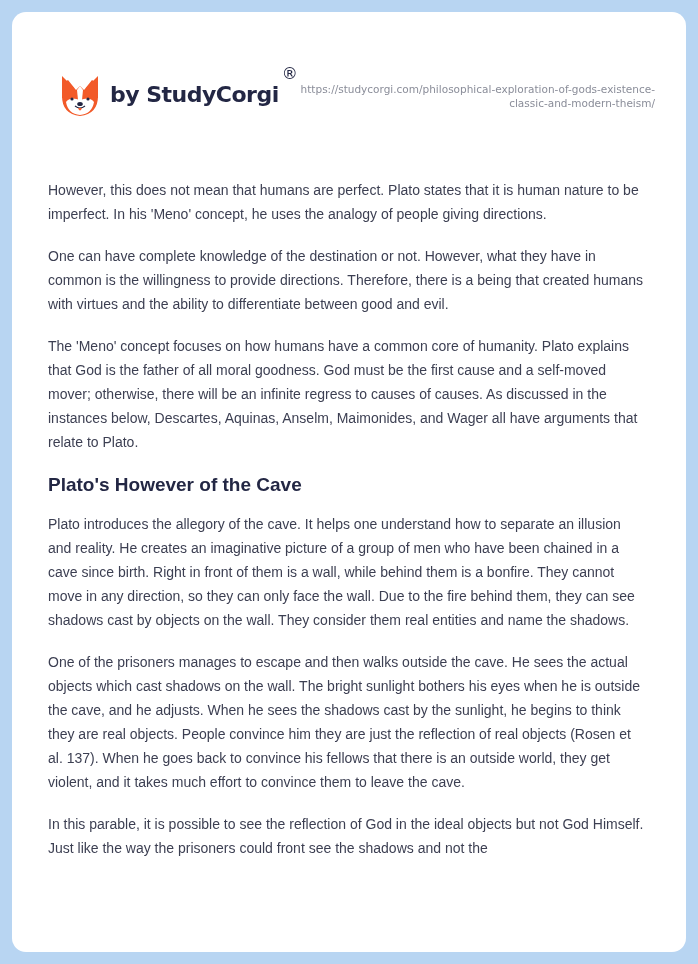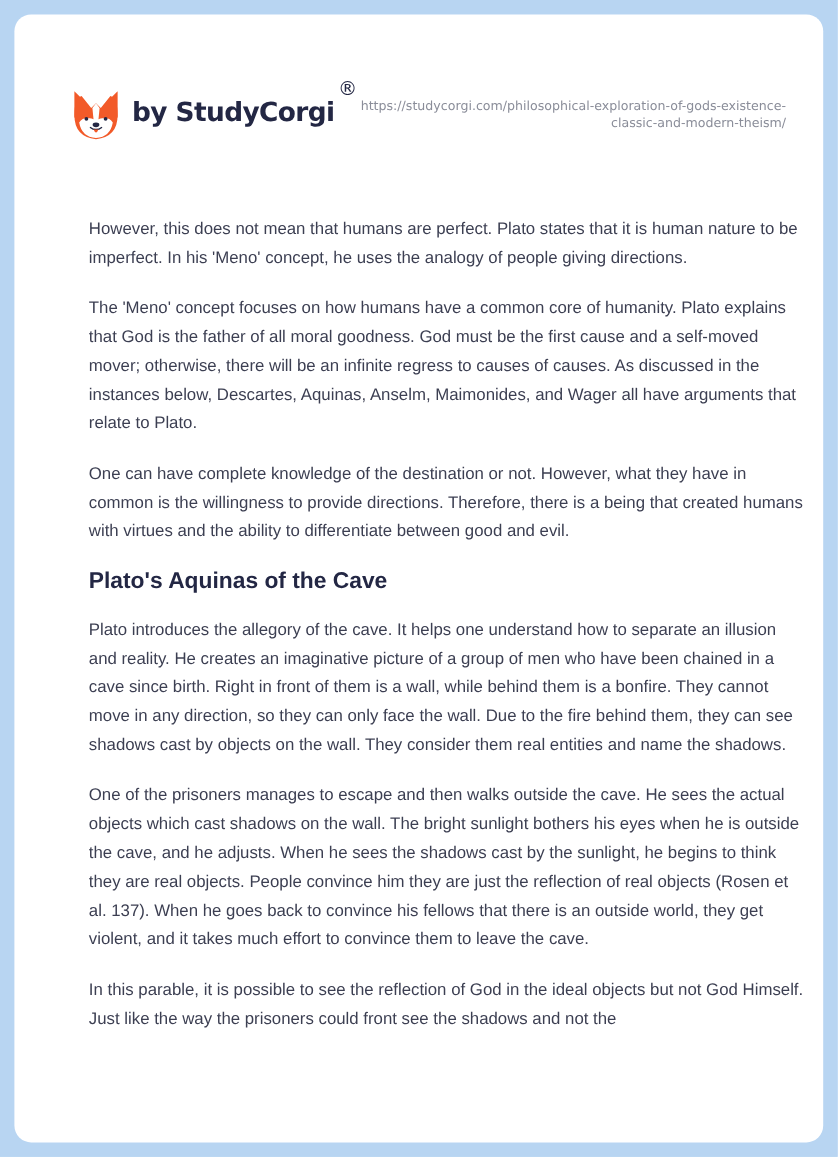--- a/index.html
+++ b/index.html
@@ -66,21 +66,21 @@
     }
     .meta-url {
       margin-top: 16px;
       font-family: "DejaVu Sans", sans-serif;
       font-size: 10.5px;
       line-height: 14px;
       color: #8a8d99;
     }
     .content {
       position: absolute;
-      left: 62px;
+      left: 36px;
       top: 166px;
       width: 600px;
     }
     .content p {
       font-family: "Liberation Sans", sans-serif;
       font-size: 14px;
       line-height: 24px;
       color: #3c3f52;
       margin-bottom: 18px;
     }
@@ -122,20 +122,20 @@
       <span class="brand">by StudyCorgi</span>
       <span class="reg">®</span>
     </div>
     <div class="meta">
       <div class="meta-url">https://studycorgi.com/philosophical-exploration-of-gods-existence-classic-and-modern-theism/</div>
     </div>
   </div>
 
   <div class="content">
     <p>However, this does not mean that humans are perfect. Plato states that it is human nature to be imperfect. In his 'Meno' concept, he uses the analogy of people giving directions.</p>
+    <p>One can have complete knowledge of the destination or not. However, what they have in common is the willingness to provide directions. Therefore, there is a being that created humans with virtues and the ability to differentiate between good and evil.</p>
     <p>The 'Meno' concept focuses on how humans have a common core of humanity. Plato explains that God is the father of all moral goodness. God must be the first cause and a self-moved mover; otherwise, there will be an infinite regress to causes of causes. As discussed in the instances below, Descartes, Aquinas, Anselm, Maimonides, and Wager all have arguments that relate to Plato.</p>
-    <p>One can have complete knowledge of the destination or not. However, what they have in common is the willingness to provide directions. Therefore, there is a being that created humans with virtues and the ability to differentiate between good and evil.</p>
-    <h2>Plato's Aquinas of the Cave</h2>
+    <h2>Plato's However of the Cave</h2>
     <p>Plato introduces the allegory of the cave. It helps one understand how to separate an illusion and reality. He creates an imaginative picture of a group of men who have been chained in a cave since birth. Right in front of them is a wall, while behind them is a bonfire. They cannot move in any direction, so they can only face the wall. Due to the fire behind them, they can see shadows cast by objects on the wall. They consider them real entities and name the shadows.</p>
     <p>One of the prisoners manages to escape and then walks outside the cave. He sees the actual objects which cast shadows on the wall. The bright sunlight bothers his eyes when he is outside the cave, and he adjusts. When he sees the shadows cast by the sunlight, he begins to think they are real objects. People convince him they are just the reflection of real objects (Rosen et al. 137). When he goes back to convince his fellows that there is an outside world, they get violent, and it takes much effort to convince them to leave the cave.</p>
     <p>In this parable, it is possible to see the reflection of God in the ideal objects but not God Himself. Just like the way the prisoners could front see the shadows and not the</p>
   </div>
 </div>
 
 </body></html>

